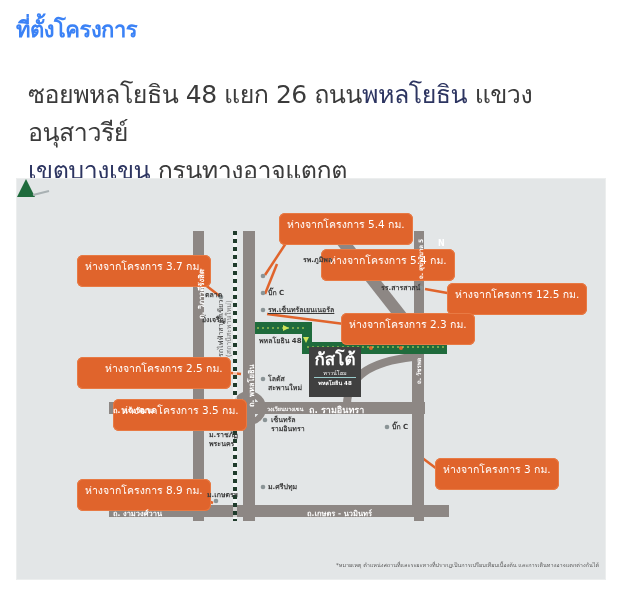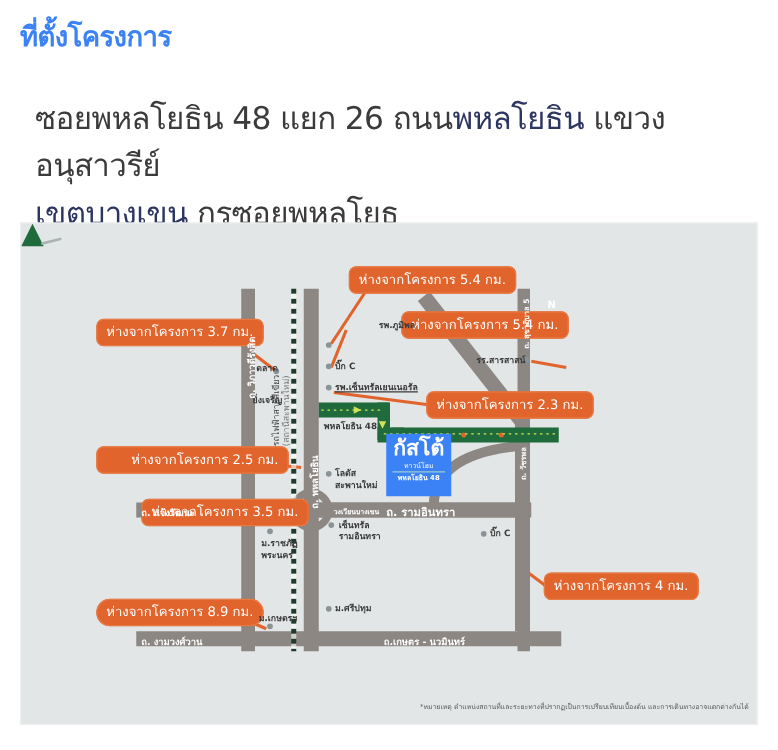--- a/index.html
+++ b/index.html
@@ -13,48 +13,48 @@
     position: absolute; left: 28px; top: 76px; width: 600px;
     font-size: 25px; line-height: 38px; color: #3b3b3b; letter-spacing: -0.5px;
   }
   .address .link { color: #2d3561; }
   .map-wrap {
     position: absolute; left: 16px; top: 178px; width: 590px; height: 402px;
     background: #e3e6e7; border: 1px solid #eceeee;
   }
   .map-wrap svg { position: absolute; left: 0; top: 0; }
   .callout {
-    position: absolute; height: 22px; padding: 0 8px;
+    position: absolute; height: 32px; padding: 0 8px;
     background: #e0642c; color: #fff; font-size: 10.5px; line-height: 22px;
     border-radius: 6px; white-space: nowrap; box-shadow: 0 0 0 1px #e87a44 inset;
   }
   .lbl { position: absolute; font-size: 7px; font-weight: bold; color: #3a3a3a; white-space: nowrap; line-height: 9px; }
   .road-lbl { position: absolute; font-size: 7.5px; color: #ffffff; white-space: nowrap; font-weight: bold; }
   .vert { transform: rotate(-90deg); transform-origin: left top; }
   .project {
     position: absolute; left: 292px; top: 168px; width: 52px; height: 50px;
-    background: #3b82f6; color: #fff; text-align: center; padding-top: 2px;
+    background: #404040; color: #fff; text-align: center; padding-top: 2px;
   }
   .project .name { font-size: 17px; font-weight: bold; line-height: 20px; }
   .project .sub { font-size: 5.5px; line-height: 8px; border-bottom: 1px solid #9cc; margin: 0 5px; }
   .project .sub2 { font-size: 5.5px; line-height: 10px; font-weight: bold; }
   .disclaimer {
     position: absolute; right: 6px; bottom: 10px; font-size: 5.5px; color: #555;
     white-space: nowrap;
   }
   .north { position: absolute; left: 415px; top: 50px; }
 </style>
 </head>
 <body>
 
 <div class="section-title">ที่ตั้งโครงการ</div>
 
 <div class="address">
   <span>ซอยพหลโยธิน 48 แยก 26 ถนน</span><span class="link">พหลโยธิน</span><span> แขวงอนุสาวรีย์</span><br>
-  <span class="link">เขตบางเขน</span><span> กรุซอยพหลโยธ</span>
+  <span class="link">เขตบางเขน</span><span> กรุนทางอาจแตกต</span>
 </div>
 
 <div class="map-wrap">
   <svg width="590" height="402" viewBox="0 0 590 402">
 
     <g stroke="#e0642c" stroke-width="2.5" fill="none">
       <line x1="170" y1="92" x2="204" y2="118"></line>
       <line x1="277" y1="52" x2="248" y2="96"></line>
       <line x1="260" y1="85" x2="248" y2="115"></line>
       <line x1="436" y1="115" x2="408" y2="110"></line>
@@ -129,25 +129,26 @@
 
   <svg class="north" width="34" height="24" viewBox="0 0 34 24">
     <polygon points="9,0 0,18 18,18" fill="#1f6b3c"></polygon>
     <path d="M 16 16 L 32 12" stroke="#a9b1b3" stroke-width="2"></path>
   </svg>
   <div class="lbl" style="left:421px;top:60px;color:#fff;font-size:8px;">N</div>
 
   <div class="callout" style="left:262px;top:34px;">ห่างจากโครงการ 5.4 กม.</div>
   <div class="callout" style="left:304px;top:70px;">ห่างจากโครงการ 5.4 กม.</div>
   <div class="callout" style="left:60px;top:76px;">ห่างจากโครงการ 3.7 กม.</div>
+  <div class="callout" style="left:430px;top:104px;">ห่างจากโครงการ 12.5 กม.</div>
   <div class="callout" style="left:324px;top:134px;">ห่างจากโครงการ 2.3 กม.</div>
   <div class="callout" style="left:60px;top:178px;padding-left:28px;">ห่างจากโครงการ 2.5 กม.</div>
   <div class="callout" style="left:60px;top:220px;margin-left:36px;">ห่างจากโครงการ 3.5 กม.</div>
-  <div class="callout" style="left:418px;top:279px;">ห่างจากโครงการ 4 กม.</div>
-  <div class="callout" style="left:60px;top:300px;border-radius:11px;">ห่างจากโครงการ 8.9 กม.</div>
+  <div class="callout" style="left:418px;top:279px;">ห่างจากโครงการ 3 กม.</div>
+  <div class="callout" style="left:60px;top:300px;">ห่างจากโครงการ 8.9 กม.</div>
 
   <div class="lbl" style="left:251px;top:77px;margin-left:35px;">รพ.ภูมิพล</div>
   <div class="lbl" style="left:251px;top:110px;">บิ๊ก C</div>
   <div class="lbl" style="left:251px;top:127px;text-decoration:underline;">รพ.เซ็นทรัลเยนเนอรัล</div>
   <div class="lbl" style="left:188px;top:112px;">ตลาด</div>
   <div class="lbl" style="left:185px;top:137px;">ยิ่งเจริญ</div>
   <div class="lbl" style="left:364px;top:105px;">รร.สารสาสน์</div>
   <div class="lbl" style="left:251px;top:196px;">โลตัส</div>
   <div class="lbl" style="left:251px;top:205px;">สะพานใหม่</div>
   <div class="lbl" style="left:254px;top:237px;">เซ็นทรัล</div>

